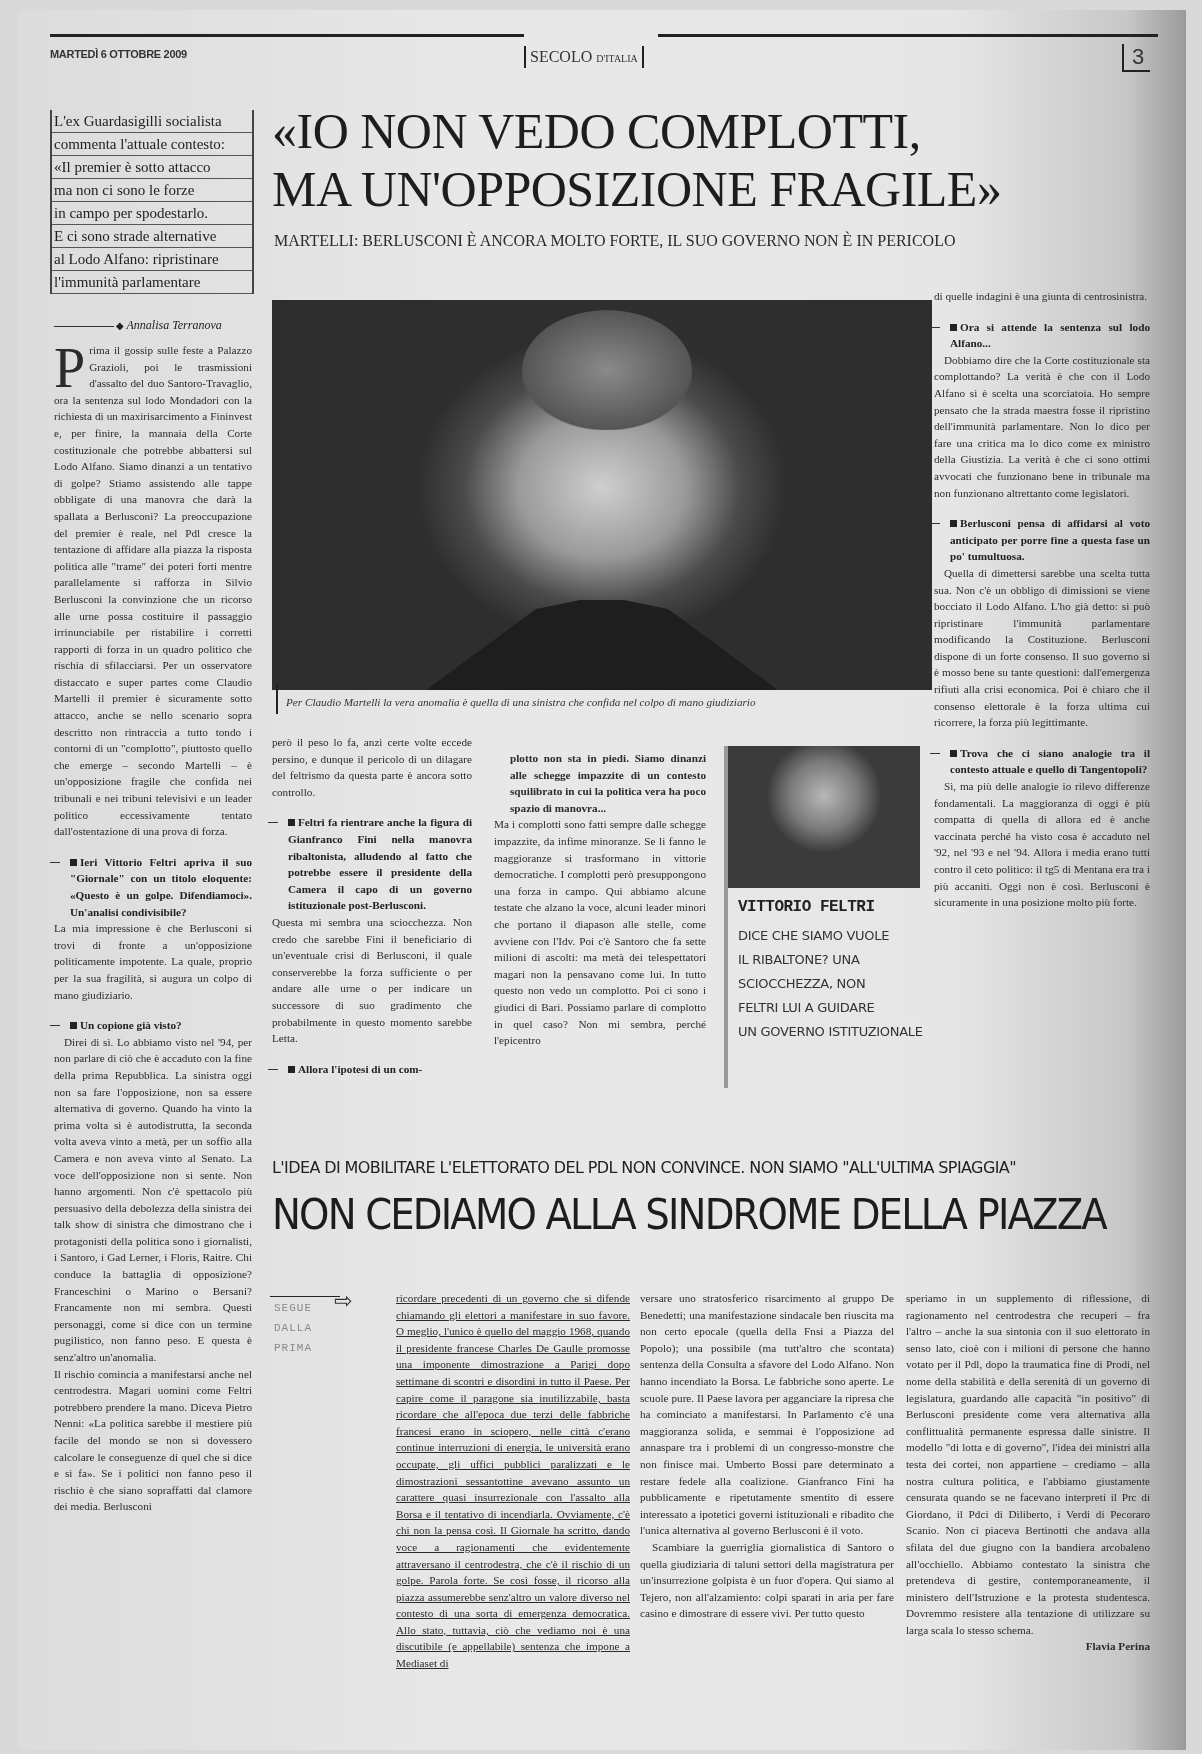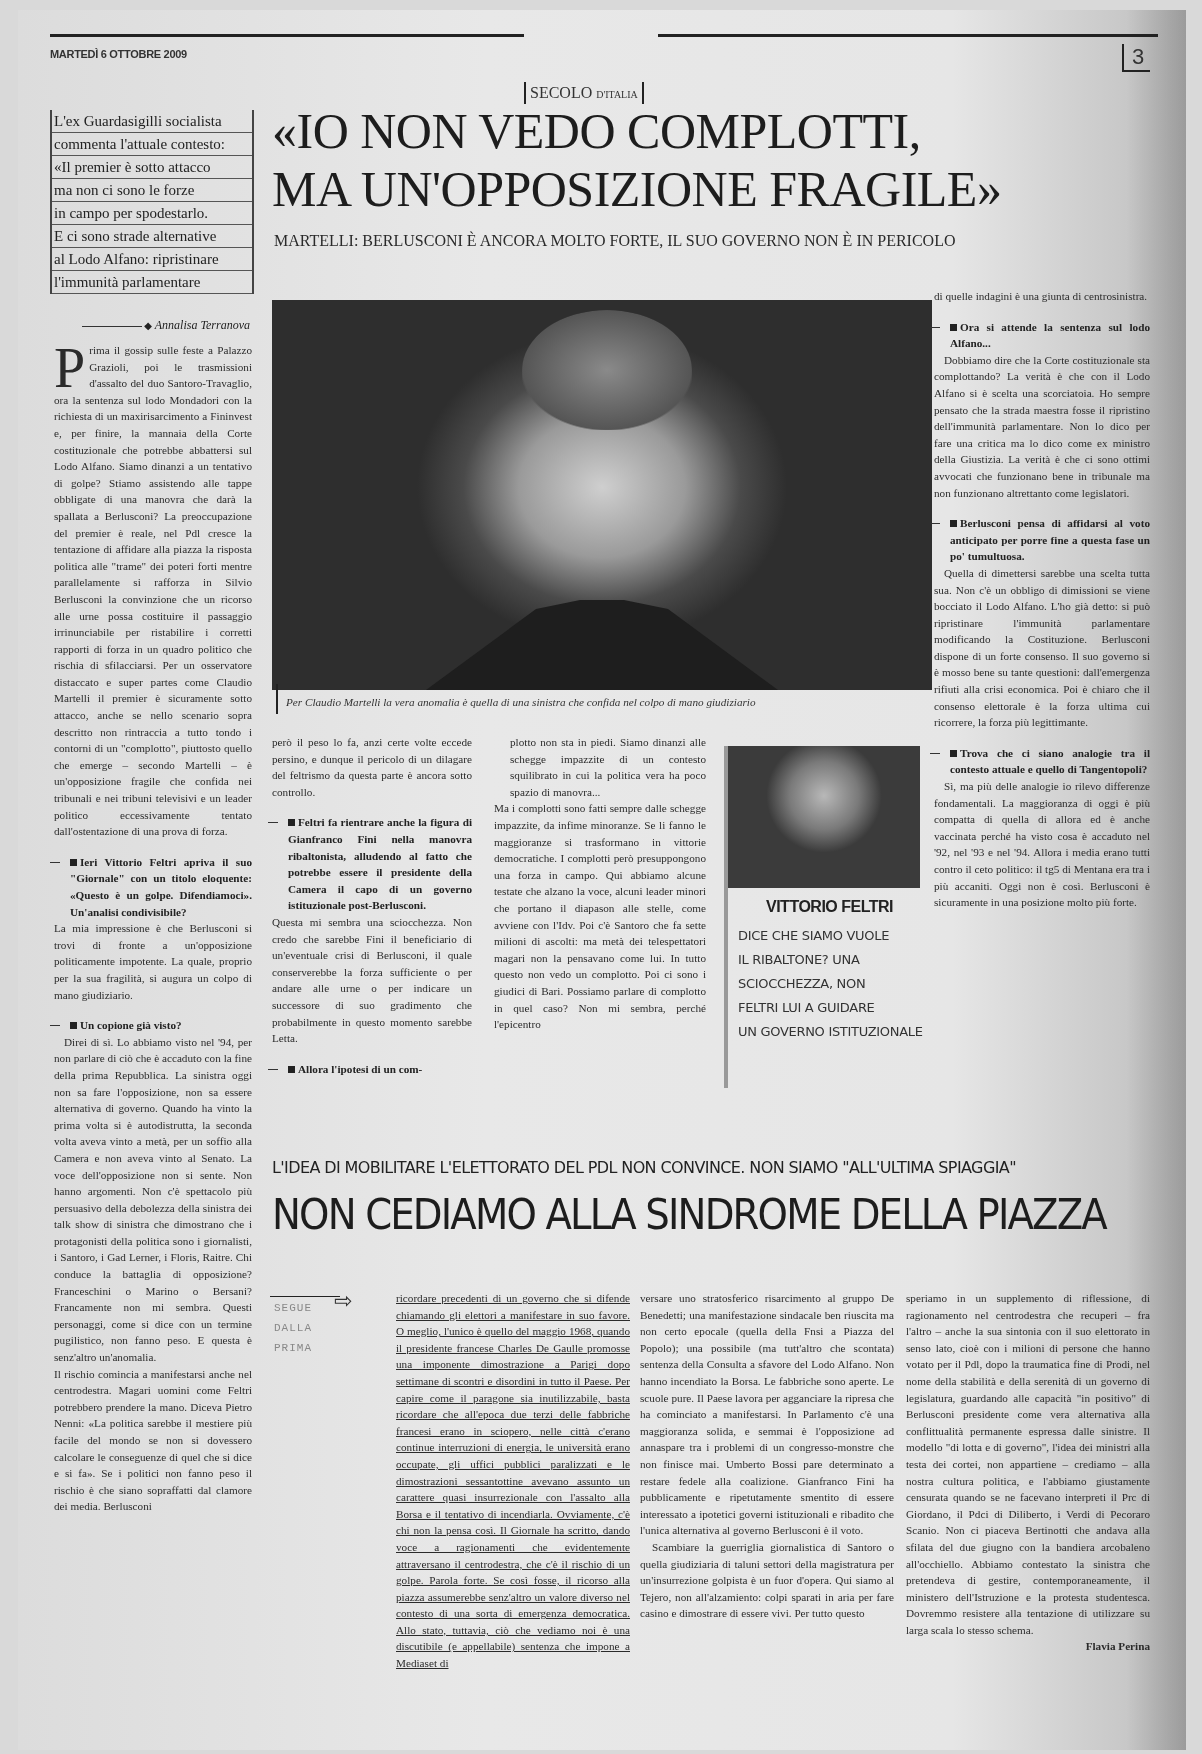--- a/index.html
+++ b/index.html
@@ -4,52 +4,52 @@
 <style>
   html,body{margin:0;padding:0;}
   body{width:1202px;height:1754px;background:#d9d9d9;position:relative;overflow:hidden;
        font-family:"DejaVu Serif",serif;color:#222;}
   .page{position:absolute;left:18px;top:10px;width:1168px;height:1740px;
         background:linear-gradient(90deg,#dcdcdc 0%,#e8e8e8 40%,#e6e6e6 80%,#bdbdbd 100%);}
   .abs{position:absolute;}
   
   .rule{position:absolute;height:3px;background:#222;}
   .date{left:32px;top:38px;font-family:"Liberation Sans",sans-serif;font-size:11px;font-weight:bold;letter-spacing:-0.3px;color:#333;}
-  .mast{left:506px;top:36px;font-family:"Liberation Serif",serif;font-size:16px;border-left:2px solid #222;border-right:2px solid #222;padding:2px 4px;color:#333;margin-top:36px;}
+  .mast{left:506px;top:36px;font-family:"Liberation Serif",serif;font-size:16px;border-left:2px solid #222;border-right:2px solid #222;padding:2px 4px;color:#333;}
   .mast small{font-size:10px;}
   .pagenum{left:1104px;top:34px;font-family:"Liberation Sans",sans-serif;font-size:22px;border-left:2px solid #222;border-bottom:2px solid #222;padding:0 6px 0 8px;color:#333;}
   
   .summary{left:32px;top:100px;width:200px;border-left:2px solid #444;border-right:2px solid #444;
            font-family:"Liberation Serif",serif;font-size:15px;text-align:left;color:#222;}
   .summary div{border-bottom:1px solid #555;padding:1px 2px;line-height:20px;white-space:nowrap;}
   
   .headline{left:254px;top:92px;width:900px;font-family:"Liberation Serif",serif;font-size:50px;line-height:58px;color:#1d1d1d;letter-spacing:-0.5px;}
   .subhead{left:256px;top:222px;font-family:"Liberation Serif",serif;font-size:16px;color:#2a2a2a;}
   
-  .byline{left:36px;top:308px;width:196px;text-align:right;font-family:"Liberation Serif",serif;font-style:italic;font-size:12px;}
+  .byline{left:36px;top:308px;width:196px;font-family:"Liberation Serif",serif;font-style:italic;font-size:12px;}
   .byline .ln{display:inline-block;width:60px;height:1px;background:#333;vertical-align:middle;margin-right:2px;}
   
   .col{position:absolute;font-family:"Liberation Serif",serif;font-size:11.2px;line-height:16.6px;text-align:justify;color:#2b2b2b;}
   .col p{margin:0;}
   .q{font-weight:bold;margin:14px 0 0 0 !important;padding-left:16px;position:relative;color:#222;}
   .q::before{content:"";position:absolute;left:-4px;top:8px;width:10px;height:1px;background:#333;}
   .sq{display:inline-block;width:7px;height:7px;background:#222;margin-right:3px;}
   .dropcap{float:left;font-size:56px;line-height:44px;padding:4px 4px 0 0;font-family:"Liberation Serif",serif;}
   
   .photo{left:254px;top:290px;width:660px;height:390px;
          background:radial-gradient(ellipse 28% 40% at 50% 48%,#cfcfcf 0%,#9a9a9a 45%,#4a4a4a 75%,#2e2e2e 100%);}
   .photo .hair{position:absolute;left:250px;top:10px;width:170px;height:120px;border-radius:50% 50% 30% 30%;background:radial-gradient(#8a8a8a,#555 70%,transparent 72%);}
   .photo .jacket{position:absolute;left:110px;bottom:0;width:440px;height:90px;background:#1e1e1e;clip-path:polygon(10% 100%,35% 10%,45% 0,55% 0,65% 10%,90% 100%);}
   .caption{left:268px;top:686px;width:640px;font-family:"Liberation Serif",serif;font-style:italic;font-size:11.2px;color:#333;}
   .capbar{left:258px;top:674px;width:2px;height:30px;background:#222;}
   
   .fphoto{left:706px;top:736px;width:192px;height:142px;
           background:radial-gradient(ellipse 30% 40% at 50% 35%,#b8b8b8,#7a7a7a 60%,#3b3b3b 100%);border-left:4px solid #999;}
   .fbox{left:706px;top:878px;width:200px;height:200px;border-left:4px solid #999;}
-  .fname{left:748px;top:888px;font-family:Liberation Sans, sans-serif;font-weight:bold;font-size:16px;letter-spacing:-0.5px;color:#222;}
+  .fname{left:720px;top:888px;font-family:Liberation Mono, monospace;font-weight:bold;font-size:16px;letter-spacing:-0.5px;color:#222;}
   .fquote{left:720px;top:914px;width:190px;font-family:"DejaVu Sans",sans-serif;font-size:13px;line-height:24px;color:#333;letter-spacing:-0.3px;}
   
   .kicker{left:254px;top:1148px;font-family:"DejaVu Sans",sans-serif;font-size:16px;letter-spacing:-0.6px;color:#222;}
   .head2{left:254px;top:1180px;font-family:"DejaVu Sans",sans-serif;font-size:42px;letter-spacing:-2px;color:#1d1d1d;font-weight:normal;transform:scaleX(0.92);transform-origin:left;}
   .segue{left:256px;top:1288px;font-family:Liberation Mono, monospace;font-size:11px;line-height:20px;color:#888;letter-spacing:1px;}
   .segue-rule{left:252px;top:1286px;width:70px;height:1px;background:#222;}
   .arrow{left:316px;top:1278px;font-size:22px;color:#333;font-family:"DejaVu Sans",sans-serif;}
   .sign{font-weight:bold;text-align:right;}
   .shade{position:absolute;right:0;top:0;width:60px;height:100%;background:linear-gradient(90deg,rgba(0,0,0,0),rgba(0,0,0,0.18));}
 </style>
@@ -107,21 +107,21 @@
   <div class="abs caption">Per Claudio Martelli la vera anomalia è quella di una sinistra che confida nel colpo di mano giudiziario</div>
 
   <div class="col" style="left:254px;top:724px;width:200px;">
     <p>però il peso lo fa, anzi certe volte eccede persino, e dunque il pericolo di un dilagare del feltrismo da questa parte è ancora sotto controllo.</p>
     <p class="q"><span class="sq"></span><span>Feltri fa rientrare anche la figura di Gianfranco Fini nella manovra ribaltonista, alludendo al fatto che potrebbe essere il presidente della Camera il capo di un governo istituzionale post-Berlusconi.</span></p>
     <p>Questa mi sembra una sciocchezza. Non credo che sarebbe Fini il beneficiario di un'eventuale crisi di Berlusconi, il quale conserverebbe la forza sufficiente o per andare alle urne o per indicare un successore di suo gradimento che probabilmente in questo momento sarebbe Letta.</p>
     <p class="q"><span class="sq"></span><span>Allora l'ipotesi di un com-</span></p>
   </div>
 
   <div class="col" style="left:476px;top:724px;width:212px;">
-    <p style="font-weight:normal;padding-left:16px;">plotto non sta in piedi. Siamo dinanzi alle schegge impazzite di un contesto squilibrato in cui la politica vera ha poco spazio di manovra...</p>
+    <p style="font-weight:bold;padding-left:16px;margin-top:16px;">plotto non sta in piedi. Siamo dinanzi alle schegge impazzite di un contesto squilibrato in cui la politica vera ha poco spazio di manovra...</p>
     <p>Ma i complotti sono fatti sempre dalle schegge impazzite, da infime minoranze. Se li fanno le maggioranze si trasformano in vittorie democratiche. I complotti però presuppongono una forza in campo. Qui abbiamo alcune testate che alzano la voce, alcuni leader minori che portano il diapason alle stelle, come avviene con l'Idv. Poi c'è Santoro che fa sette milioni di ascolti: ma metà dei telespettatori magari non la pensavano come lui. In tutto questo non vedo un complotto. Poi ci sono i giudici di Bari. Possiamo parlare di complotto in quel caso? Non mi sembra, perché l'epicentro</p>
   </div>
 
   <div class="abs fphoto"></div>
   <div class="abs fbox"></div>
   <div class="abs fname">VITTORIO FELTRI</div>
   <div class="abs fquote">
     <div>DICE CHE SIAMO VUOLE</div>
     <div>IL RIBALTONE? UNA</div>
     <div>SCIOCCHEZZA, NON</div>

